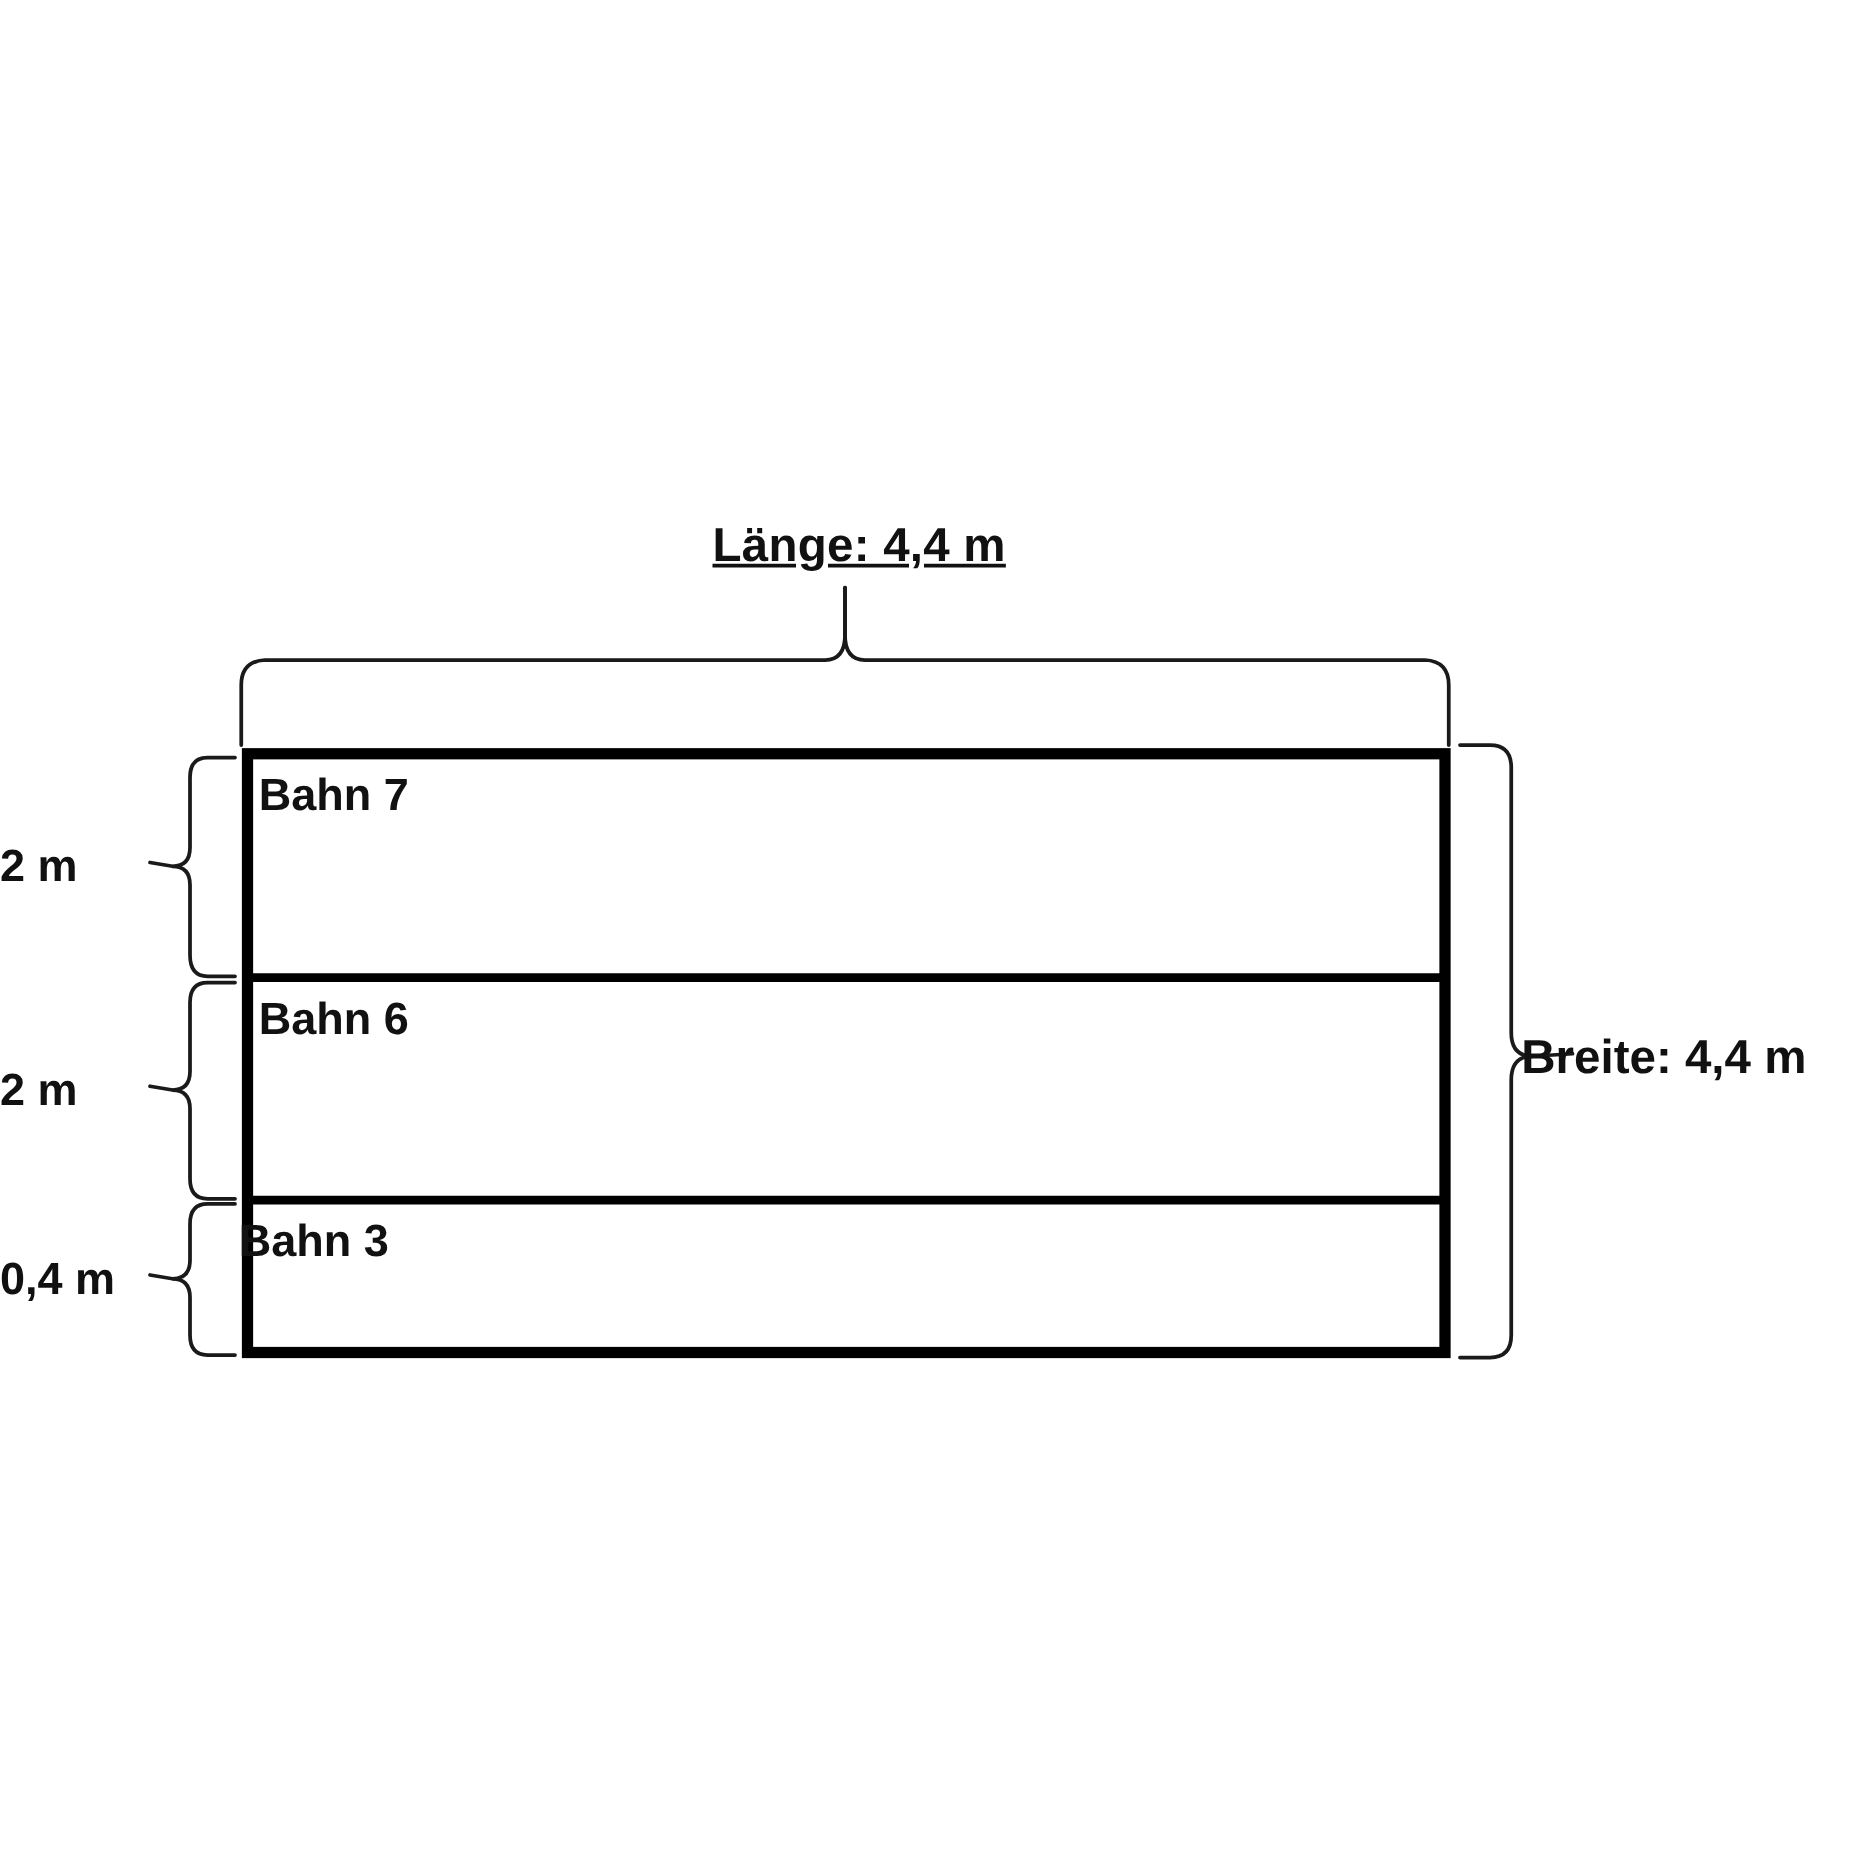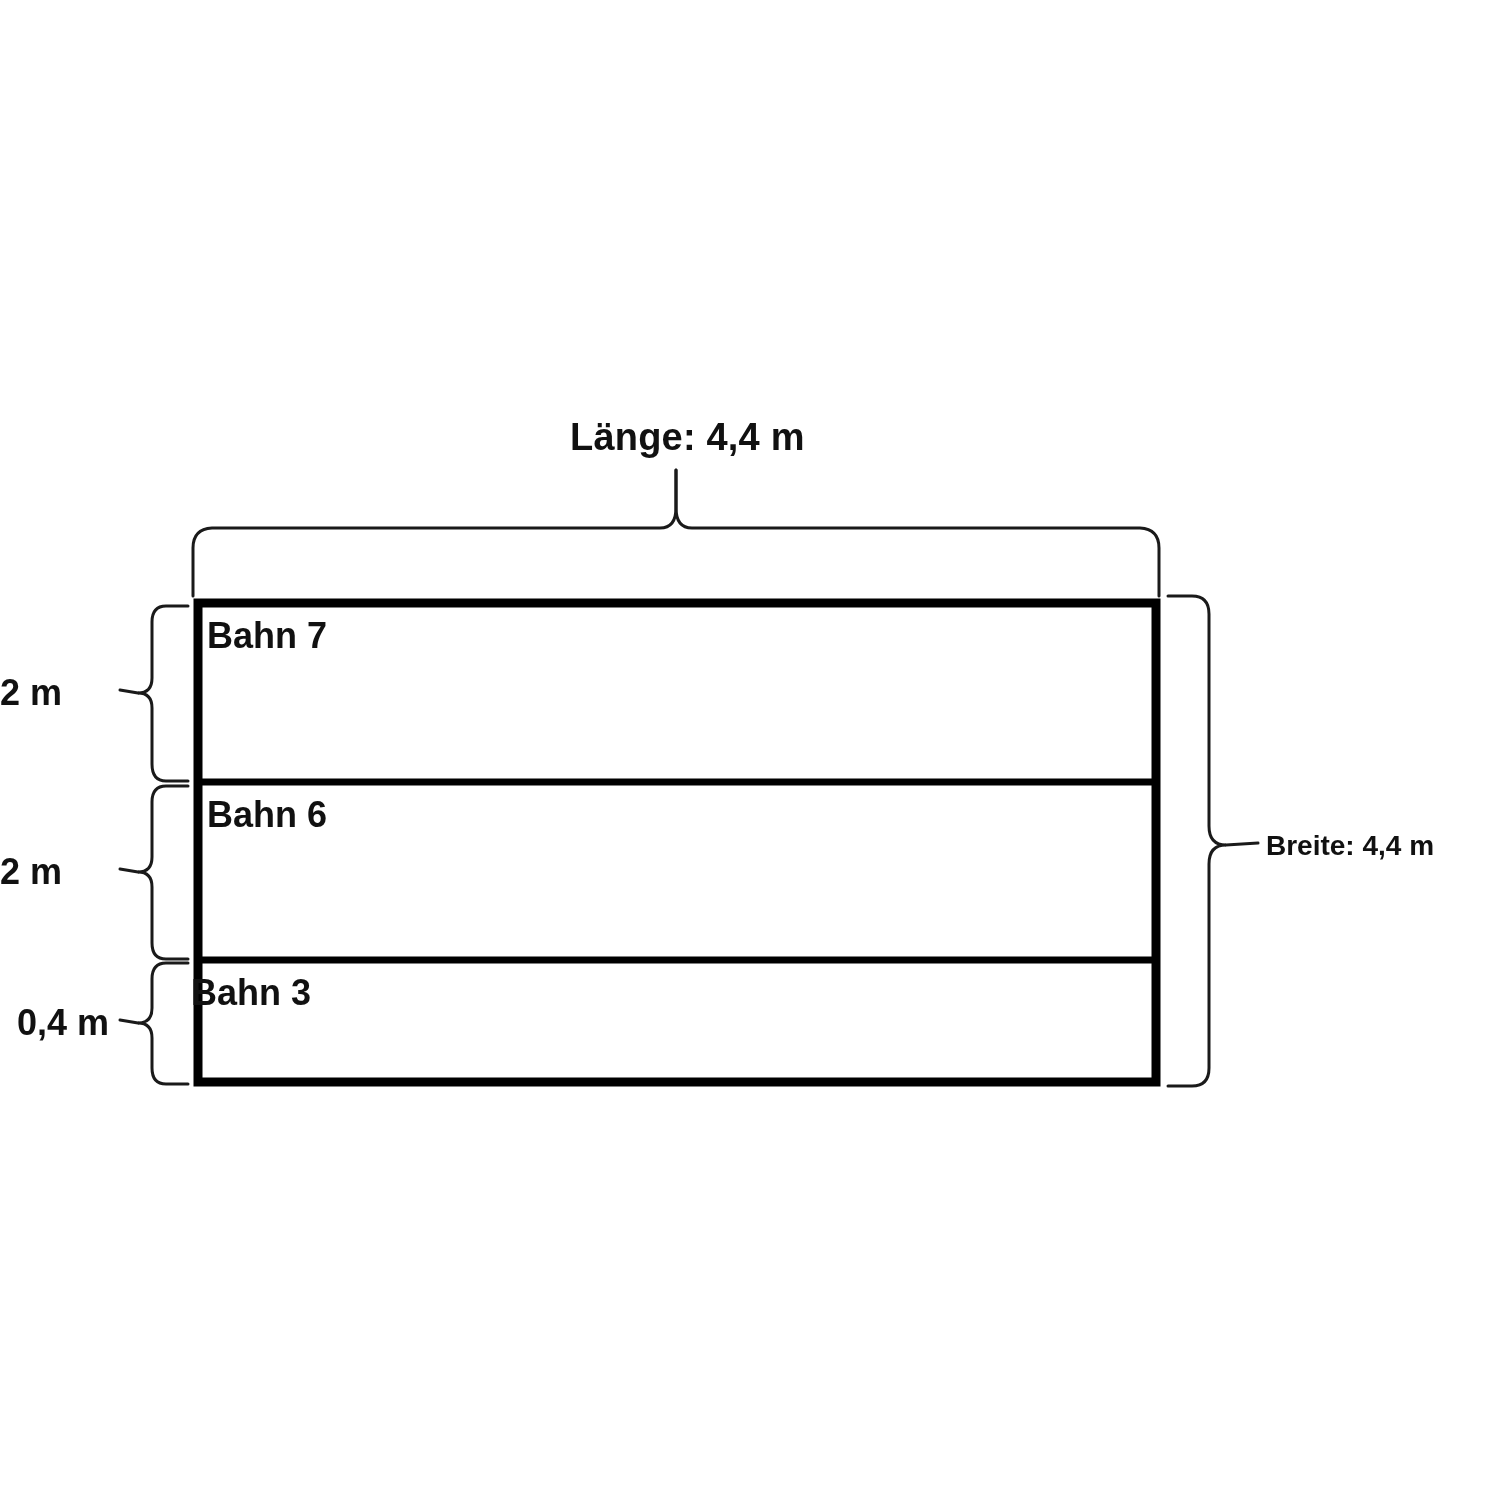--- a/index.html
+++ b/index.html
@@ -36,46 +36,47 @@
     line-height: 1;
     color: #111111;
   }
   .label-title {
     font-size: 38px;
     letter-spacing: 0.2px;
   }
   #label-laenge {
     left: 570px;
     top: 418px;
+    text-decoration: underline;
   }
   #label-breite {
-    left: 1266px;
+    left: 1217px;
     top: 846px;
-    font-size: 28px;
+    font-size: 38px;
     font-weight: bold;
     transform: translateY(-50%);
   }
   .label-dim {
     font-size: 36px;
     text-align: left;
   }
   #label-dim-0 {
     left: 0px;
     top: 693px;
     width: 112px;
     transform: translateY(-50%);
   }
   #label-dim-1 {
     left: 0px;
     top: 872px;
     width: 112px;
     transform: translateY(-50%);
   }
   #label-dim-2 {
-    left: 17px;
+    left: 0px;
     top: 1023px;
     width: 128px;
     transform: translateY(-50%);
   }
   .label-lane {
     font-size: 36px;
     font-weight: bold;
   }
   #label-lane-0 { left: 207px; top: 618px; }
   #label-lane-1 { left: 207px; top: 797px; }

